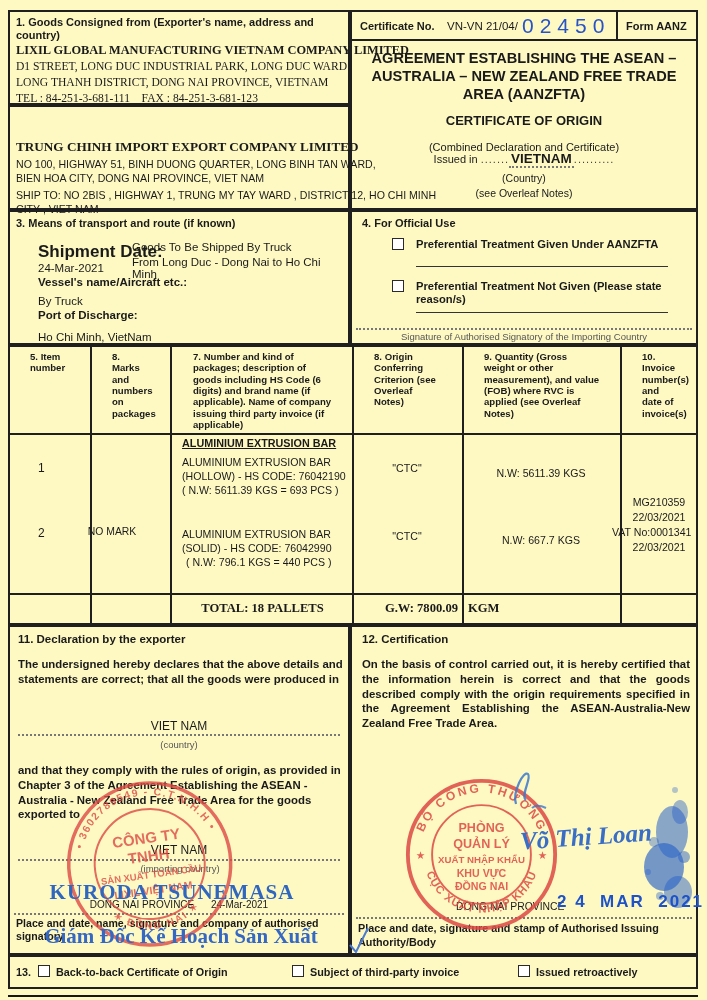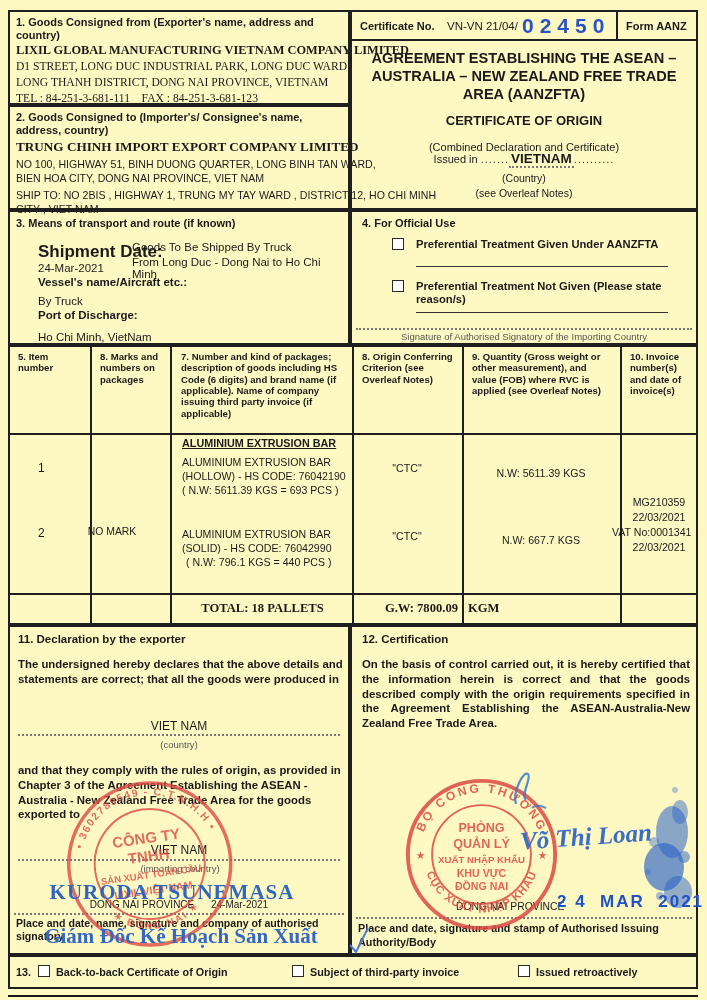--- a/index.html
+++ b/index.html
@@ -9,24 +9,24 @@
   .box { position: absolute; border: 2px solid #1f1f1f; background: transparent; }
   .abs { position: absolute; }
   .lbl { font-weight: bold; font-size: 11px; line-height: 1.2; }
   .serif { font-family: "Liberation Serif", serif; }
   .ctr { text-align: center; }
   .dotline { border-bottom: 2px dotted #777; }
   .solidline { border-bottom: 1.5px solid #333; }
   .chk { display: inline-block; width: 12px; height: 12px; border: 1.6px solid #2a2a2a; background: #fff; vertical-align: -2px; }
   .vline { position: absolute; width: 2px; background: #1f1f1f; }
   .hline { position: absolute; height: 2px; background: #1f1f1f; }
-  .hdrcell { position: absolute; font-size: 9.6px; font-weight: bold; line-height: 1.18; padding: 4px 8px; }
+  .hdrcell { position: absolute; font-size: 9.6px; font-weight: bold; line-height: 1.18; padding: 4px 20px; }
   .bodytxt { font-size: 10.6px; line-height: 1.35; }
   .stampwrap { position: absolute; pointer-events: none; }
-  .cert-digits { font-weight: bold; font-size: 21px; letter-spacing: 6px; color: #2853c6; line-height: 1; }
+  .cert-digits { font-weight: normal; font-size: 21px; letter-spacing: 6px; color: #2853c6; line-height: 1; }
   .bluename { color: #2f66c0; font-family: "Liberation Serif", serif; font-weight: bold; }
   .caption-sm { font-size: 9.5px; color: #555; }
 </style>
 </head>
 <body>
 
 <div class="page">
 
   <div class="box" style="left:8px; top:10px; width:342px; height:95px;">
     <div class="abs lbl" style="left:6px; top:4px; width:320px;">1. Goods Consigned from (Exporter's  name, address and country)</div>
@@ -50,21 +50,20 @@
     <div class="abs ctr" style="left:0; top:100px; width:344px; font-size:11px;">(Combined Declaration and Certificate)</div>
     <div class="abs ctr" style="left:0; top:110px; width:344px; font-size:11px;">
       <span>Issued in</span>
       <span style="color:#444; letter-spacing:1px;">.......</span><span style="font-size:13.5px; font-weight:bold; border-bottom:2px dotted #777; padding:0 2px;">VIETNAM</span><span style="color:#444; letter-spacing:1px;">..........</span>
     </div>
     <div class="abs ctr" style="left:0; top:131px; width:344px; font-size:10.5px;">(Country)</div>
     <div class="abs ctr" style="left:0; top:146px; width:344px; font-size:10.5px;">(see Overleaf Notes)</div>
   </div>
 
   <div class="box" style="left:8px; top:105px; width:342px; height:105px;">
-    <div class="abs lbl" style="left:6px; top:4px; width:326px;">2. Goods Consigned to (Importer's/ Consignee's name, address, country)</div>
     <div class="abs serif" style="left:6px; top:32px; font-size:13.2px; font-weight:bold; white-space:nowrap;">TRUNG CHINH IMPORT EXPORT COMPANY LIMITED</div>
     <div class="abs bodytxt" style="left:6px; top:50px; white-space:nowrap;">NO 100, HIGHWAY 51, BINH DUONG QUARTER, LONG BINH TAN WARD,</div>
     <div class="abs bodytxt" style="left:6px; top:64px; white-space:nowrap;">BIEN HOA CITY, DONG NAI PROVINCE, VIET NAM</div>
     <div class="abs bodytxt" style="left:6px; top:81px; white-space:nowrap; z-index:3;">SHIP TO: NO 2BIS , HIGHWAY 1, TRUNG MY TAY WARD , DISTRICT 12, HO CHI MINH</div>
     <div class="abs bodytxt" style="left:6px; top:95px; white-space:nowrap;">CITY , VIET NAM</div>
   </div>
 
   <div class="box" style="left:8px; top:210px; width:342px; height:135px;">
     <div class="abs lbl" style="left:6px; top:5px;">3. Means of transport and route  (if known)</div>
     <div class="abs lbl" style="left:28px; top:30px; font-size:17px;">Shipment Date:</div>

